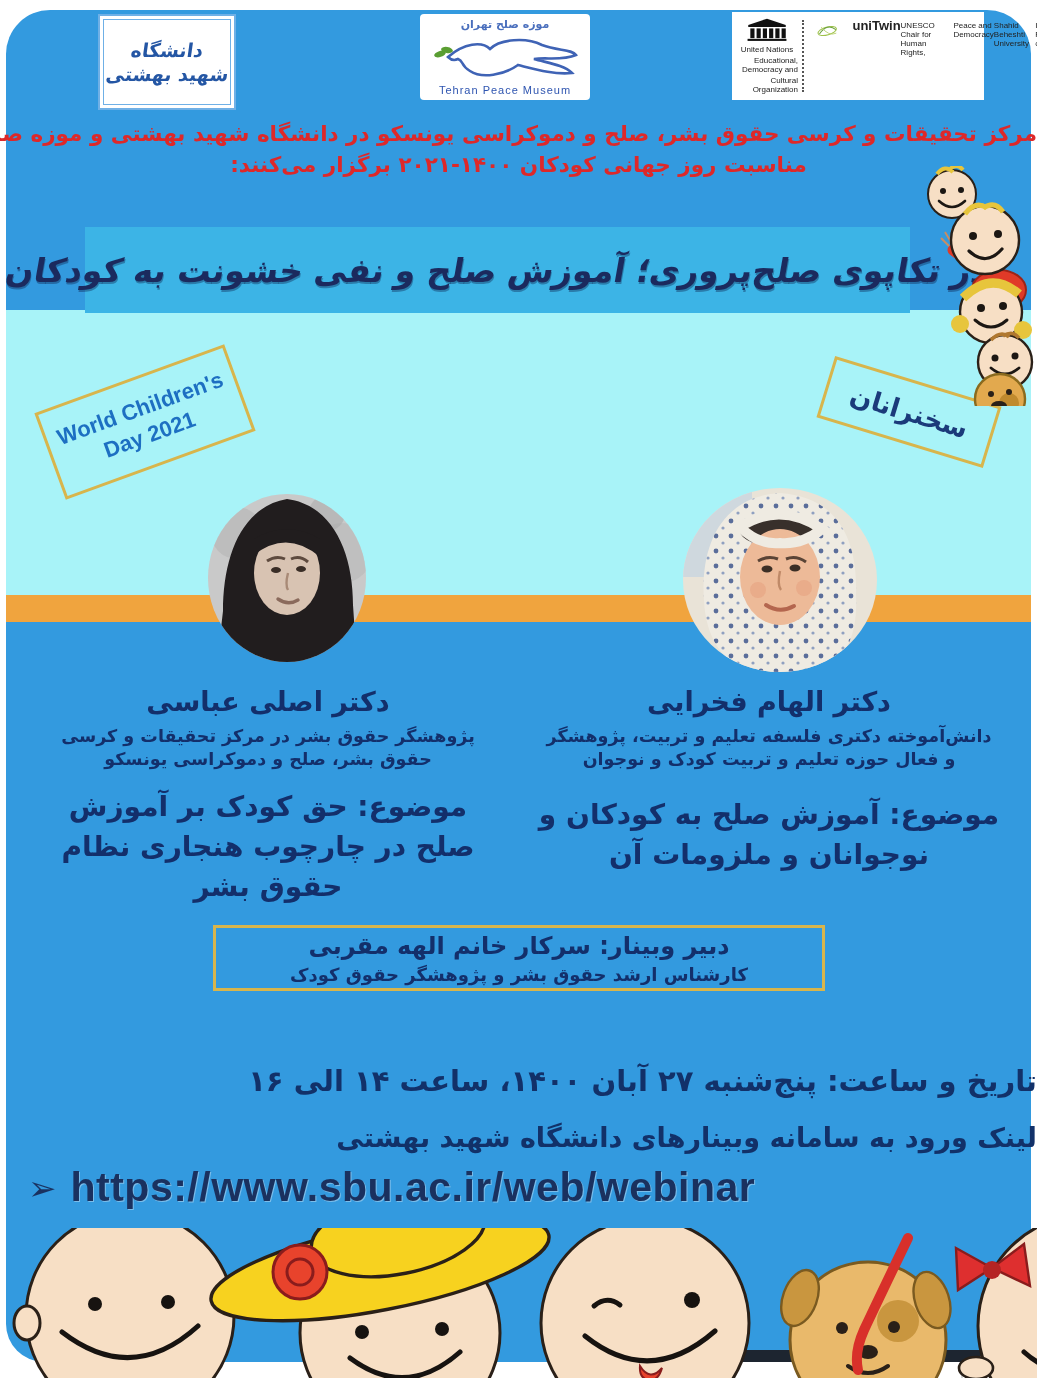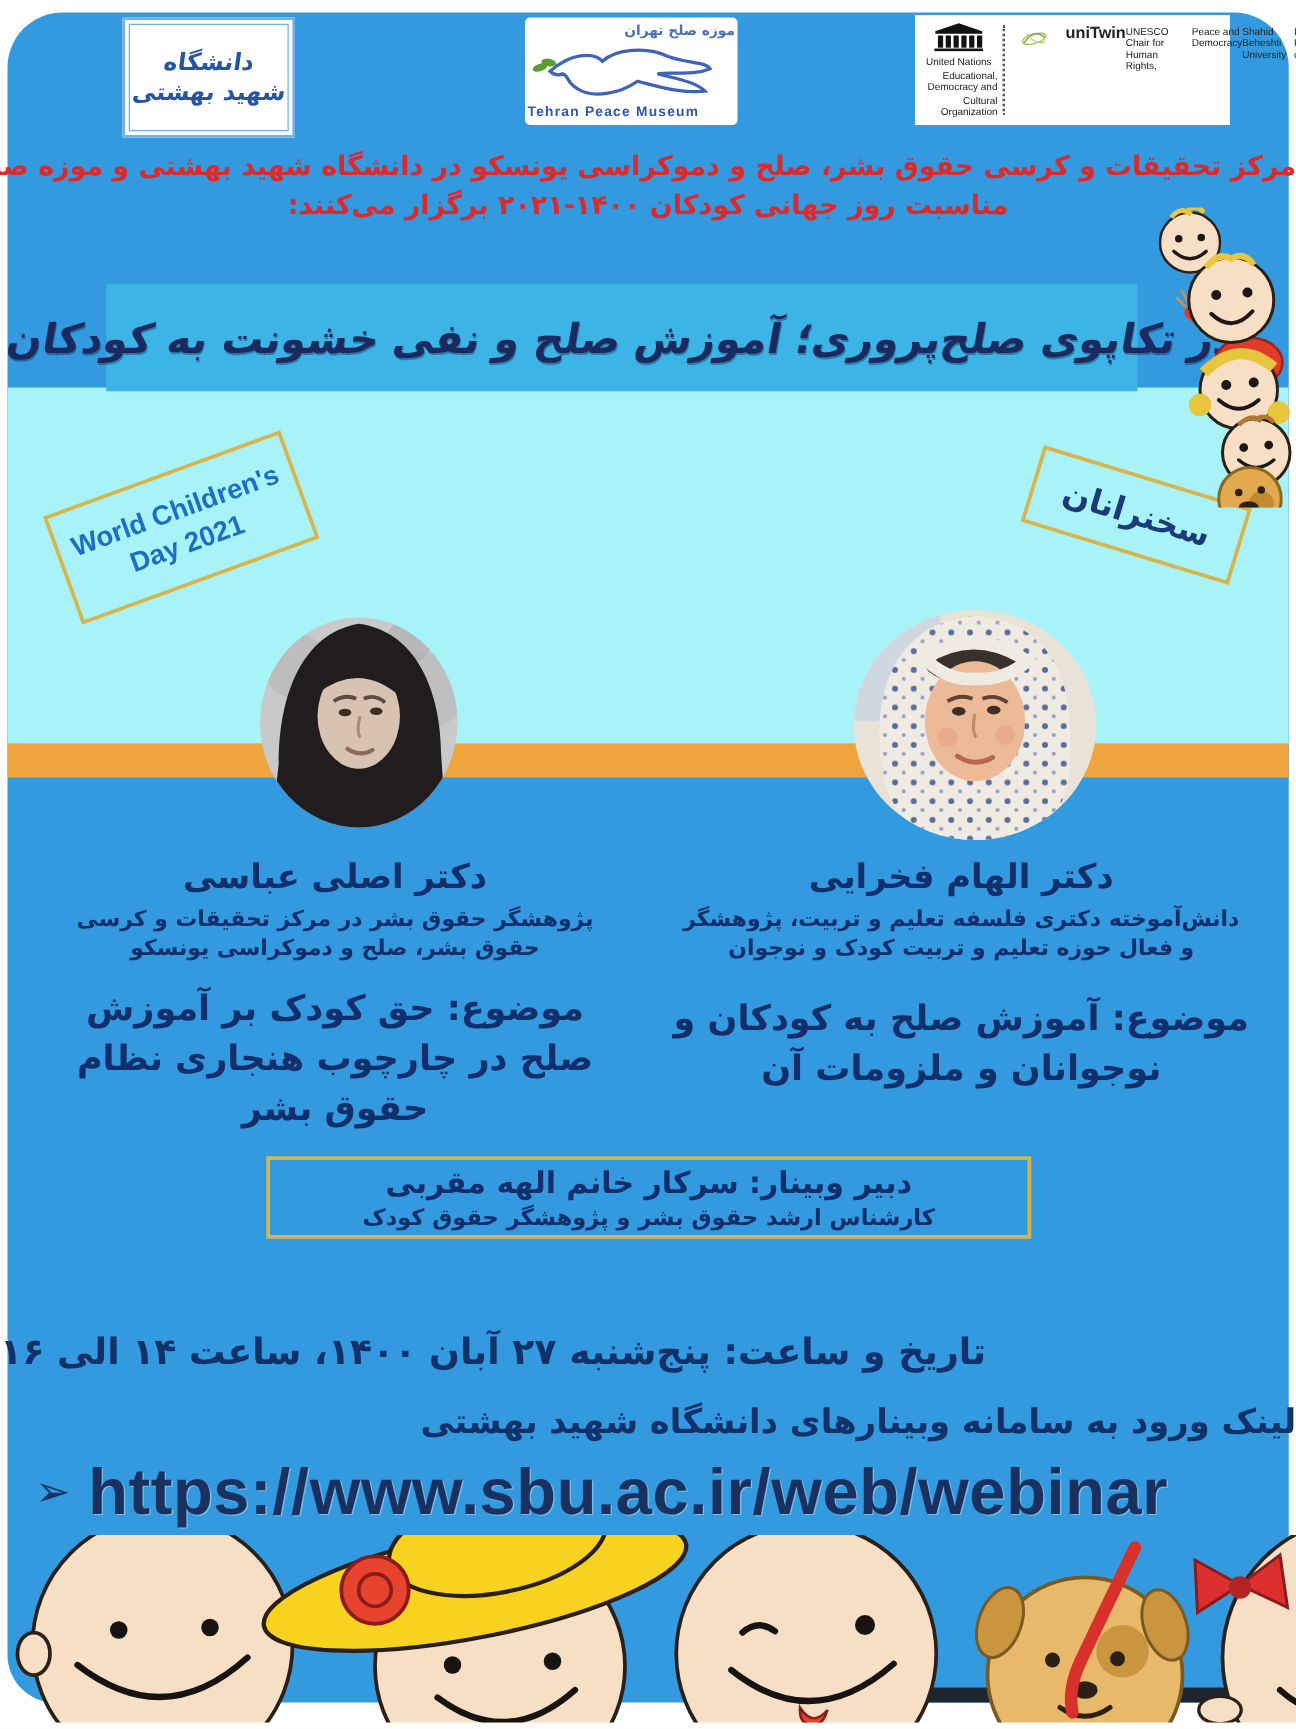--- a/index.html
+++ b/index.html
@@ -10,23 +10,23 @@
   .stripe-cyan{position:absolute;left:0;top:300px;width:100%;height:285px;background:#A8F3F8;}
   .stripe-orange{position:absolute;left:0;top:585px;width:100%;height:27px;background:#F0A43E;}
   .ledge{position:absolute;left:552px;top:1340px;width:473px;height:14px;background:#1d2530;}
 
   
   .logo-card{position:absolute;background:#fff;}
   .sbu-card{left:98px;top:14px;width:134px;height:92px;border:2px solid #6fb0e6;box-shadow:inset 0 0 0 3px #fff, inset 0 0 0 4px #6fb0e6;
             display:flex;flex-direction:column;align-items:center;justify-content:center;}
   .sbu-line{color:#2456a4;font-weight:bold;font-size:19px;line-height:24px;transform:skewX(-8deg);}
   .tpm-card{left:420px;top:14px;width:170px;height:86px;border-radius:4px;
-            display:flex;flex-direction:column;justify-content:space-between;padding:4px 2px;box-sizing:border-box;}
+            display:flex;flex-direction:column;align-items:center;justify-content:space-between;padding:4px 2px;box-sizing:border-box;}
   .tpm-fa{color:#4a6fbd;font-size:11px;font-weight:bold;direction:rtl;}
-  .tpm-en{color:#2f55b0;font-size:11px;font-weight:bold;letter-spacing:1px;font-family:"Liberation Sans",sans-serif;}
+  .tpm-en{color:#2f55b0;font-size:11px;font-weight:normal;letter-spacing:1px;font-family:"Liberation Sans",sans-serif;}
   .un-card{left:732px;top:12px;width:252px;height:88px;display:flex;align-items:stretch;padding:6px 4px;box-sizing:border-box;}
   .un-left{width:118px;display:flex;flex-direction:column;align-items:center;justify-content:flex-start;}
   .un-caption{font-family:"Liberation Sans",sans-serif;font-size:8px;line-height:9px;color:#222;text-align:right;margin-top:2px;}
   .un-divider{width:0;border-left:2px dotted #555;margin:2px 4px;}
   .un-right{flex:1;display:flex;flex-direction:row;align-items:flex-start;}
   .unitwin-word{font-family:"Liberation Sans",sans-serif;font-weight:bold;font-size:13px;color:#222;margin-left:14px;}
   .un-caption-l{font-family:"Liberation Sans",sans-serif;font-size:8px;line-height:9px;color:#222;text-align:left;margin-top:3px;}
 
   
   .intro{position:absolute;left:0;top:118px;width:1037px;text-align:center;direction:rtl;
@@ -60,27 +60,27 @@
   .col-right .sp-topic{width:470px;margin-top:24px;}
 
   
   .moderator{position:absolute;left:213px;top:925px;width:612px;height:66px;border:3px solid #D8B54C;
              box-sizing:border-box;display:flex;flex-direction:column;align-items:center;justify-content:center;
              direction:rtl;color:#132F6B;text-align:center;}
   .mod-l1{font-size:24px;font-weight:bold;}
   .mod-l2{font-size:18px;font-weight:bold;margin-top:4px;}
 
   
-  .datetime{position:absolute;left:0;top:1064px;width:1037px;text-align:left;direction:rtl;
+  .datetime{position:absolute;left:0;top:1064px;width:1037px;text-align:right;direction:rtl;
             color:#123169;font-weight:bold;font-size:29px;}
   .link-label{position:absolute;left:0;top:1122px;width:1037px;direction:rtl;
             color:#123169;font-weight:bold;font-size:27px;}
   .url-row{position:absolute;left:28px;top:1164px;display:flex;align-items:center;gap:14px;color:#1A315F;}
   .url-bullet{font-size:34px;font-weight:bold;}
-  .url-text{font-family:"Liberation Sans",sans-serif;font-size:52px;font-weight:bold;letter-spacing:.5px;
+  .url-text{font-family:"Liberation Sans",sans-serif;font-size:41px;font-weight:bold;letter-spacing:.5px;
             text-shadow:1px 1px 0 rgba(255,255,255,.35);}
 
   .art{position:absolute;}
 </style>
 </head>
 <body>
 
 <div class="page">
   <div class="panel">
     <div class="stripe-cyan"></div>

